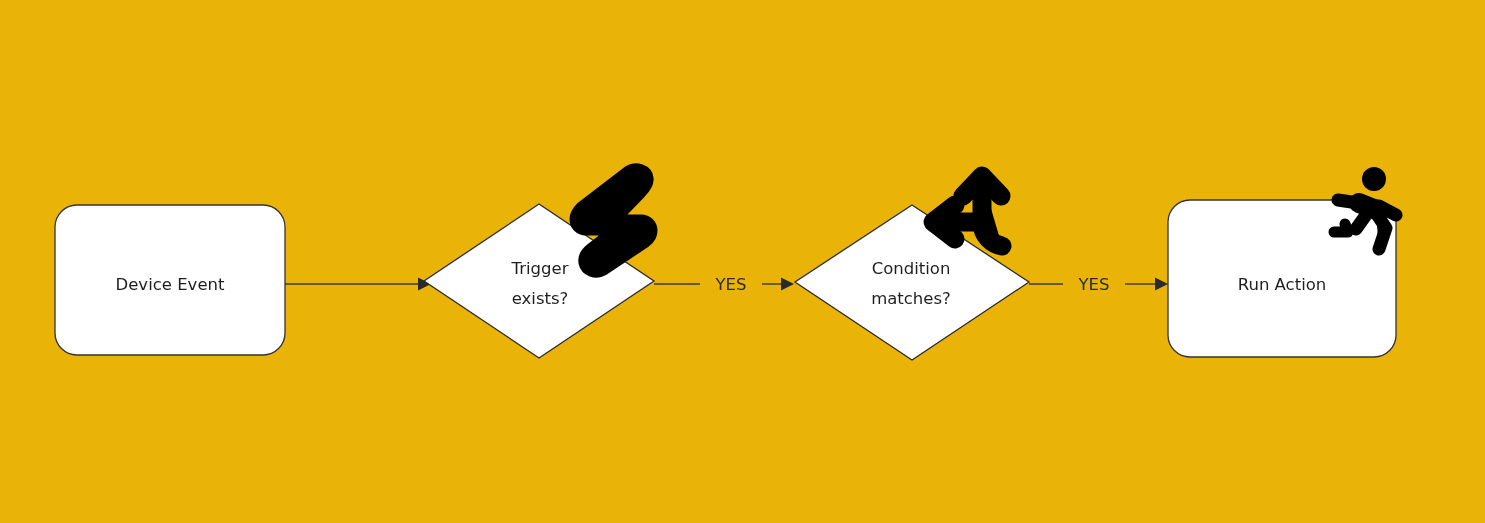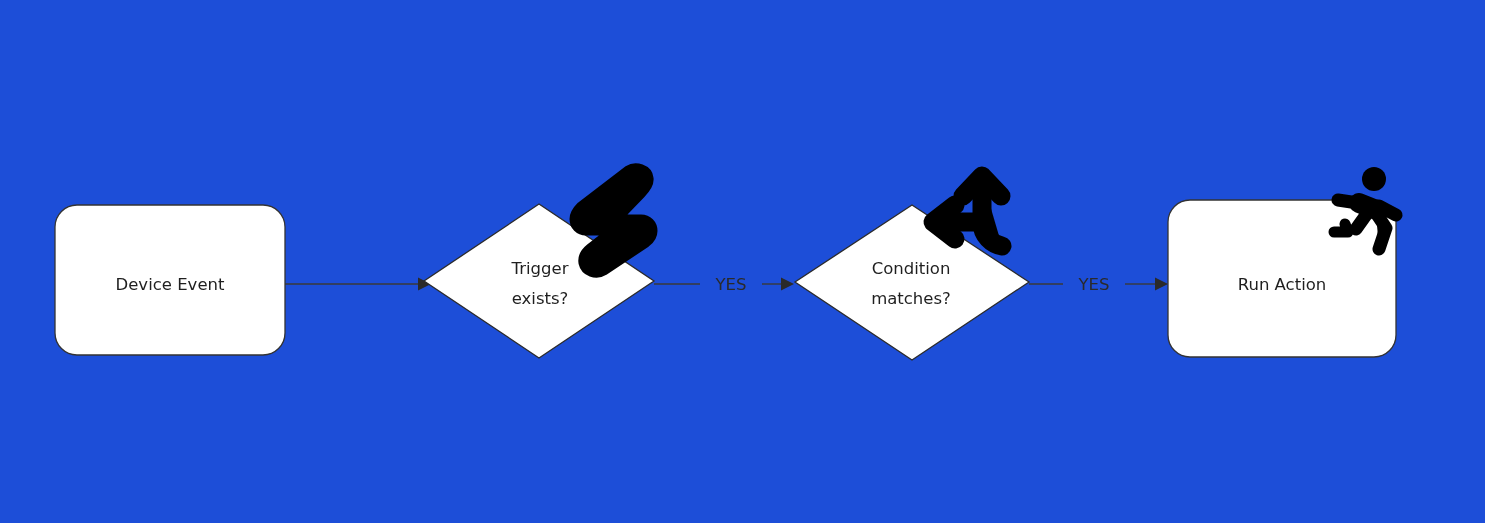--- a/index.html
+++ b/index.html
@@ -7,21 +7,21 @@
     padding: 0;
     background: #ffffff;
   }
   body {
     font-family: "DejaVu Sans", "Liberation Sans", sans-serif;
   }
   #canvas {
     position: relative;
     width: 1485px;
     height: 523px;
-    background: #1d4ed8;
+    background: #eab308;
     overflow: hidden;
   }
   .flow-svg {
     position: absolute;
     left: 0;
     top: 0;
     width: 1485px;
     height: 523px;
   }
   .node-label {

